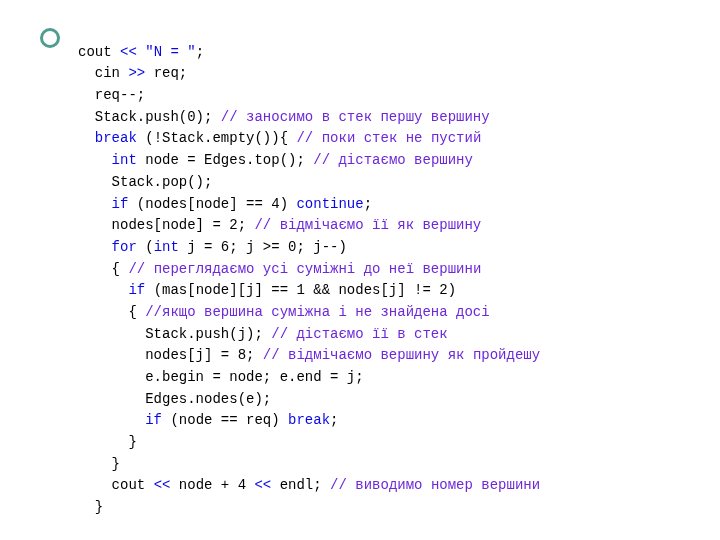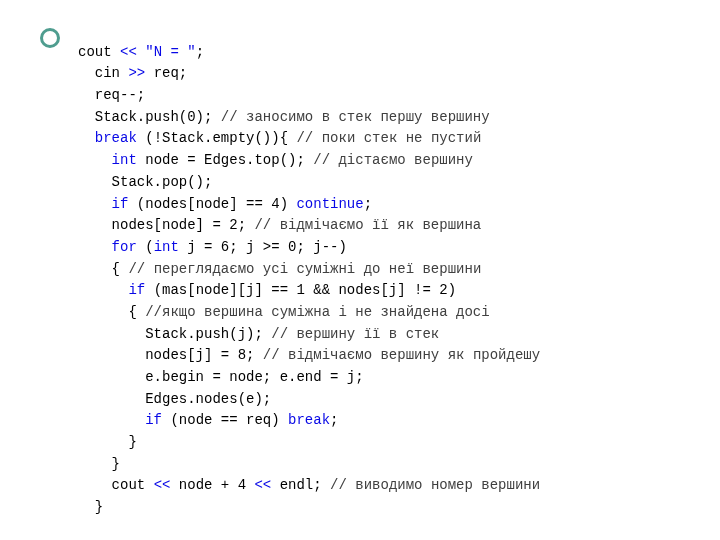--- a/index.html
+++ b/index.html
@@ -24,42 +24,42 @@
     background: #ffffff;
   }
   .code {
     position: absolute;
     left: 78px;
     top: 20px;
     white-space: pre;
     color: #000;
   }
   .kw { color: #0808e6; }
-  .cm { color: #404040; }
+  .cm { color: #6d28d9; }
 </style>
 </head>
 <body>
 
 <div class="bullet"></div>
 
 <div class="code">
 <span><span>cout </span><span class="kw">&lt;&lt; </span><span class="kw">"N = "</span><span>;</span></span>
 <span><span>  cin </span><span class="kw">&gt;&gt; </span><span>req;</span></span>
 <span>  req--;</span>
 <span><span>  Stack.push(0); </span><span class="cm">// заносимо в стек першу вершину</span></span>
 <span><span>  </span><span class="kw">break</span><span> (!Stack.empty()){ </span><span class="cm">// поки стек не пустий</span></span>
 <span><span>    </span><span class="kw">int</span><span> node = Edges.top(); </span><span class="cm">// дістаємо вершину</span></span>
 <span>    Stack.pop();</span>
 <span><span>    </span><span class="kw">if</span><span> (nodes[node] == 4) </span><span class="kw">continue</span><span>;</span></span>
-<span><span>    nodes[node] = 2; </span><span class="cm">// відмічаємо її як вершина</span></span>
+<span><span>    nodes[node] = 2; </span><span class="cm">// відмічаємо її як вершину</span></span>
 <span><span>    </span><span class="kw">for</span><span> (</span><span class="kw">int</span><span> j = 6; j &gt;= 0; j--)</span></span>
 <span><span>    { </span><span class="cm">// переглядаємо усі суміжні до неї вершини</span></span>
 <span><span>      </span><span class="kw">if</span><span> (mas[node][j] == 1 &amp;&amp; nodes[j] != 2)</span></span>
 <span><span>      { </span><span class="cm">//якщо вершина суміжна і не знайдена досі</span></span>
-<span><span>        Stack.push(j); </span><span class="cm">// вершину її в стек</span></span>
+<span><span>        Stack.push(j); </span><span class="cm">// дістаємо її в стек</span></span>
 <span><span>        nodes[j] = 8; </span><span class="cm">// відмічаємо вершину як пройдешу</span></span>
 <span>        e.begin = node; e.end = j;</span>
 <span>        Edges.nodes(e);</span>
 <span><span>        </span><span class="kw">if</span><span> (node == req) </span><span class="kw">break</span><span>;</span></span>
 <span>      }</span>
 <span>    }</span>
 <span><span>    cout </span><span class="kw">&lt;&lt;</span><span> node + 4 </span><span class="kw">&lt;&lt;</span><span> endl; </span><span class="cm">// виводимо номер вершини</span></span>
 <span>  }</span>
 </div>
 

